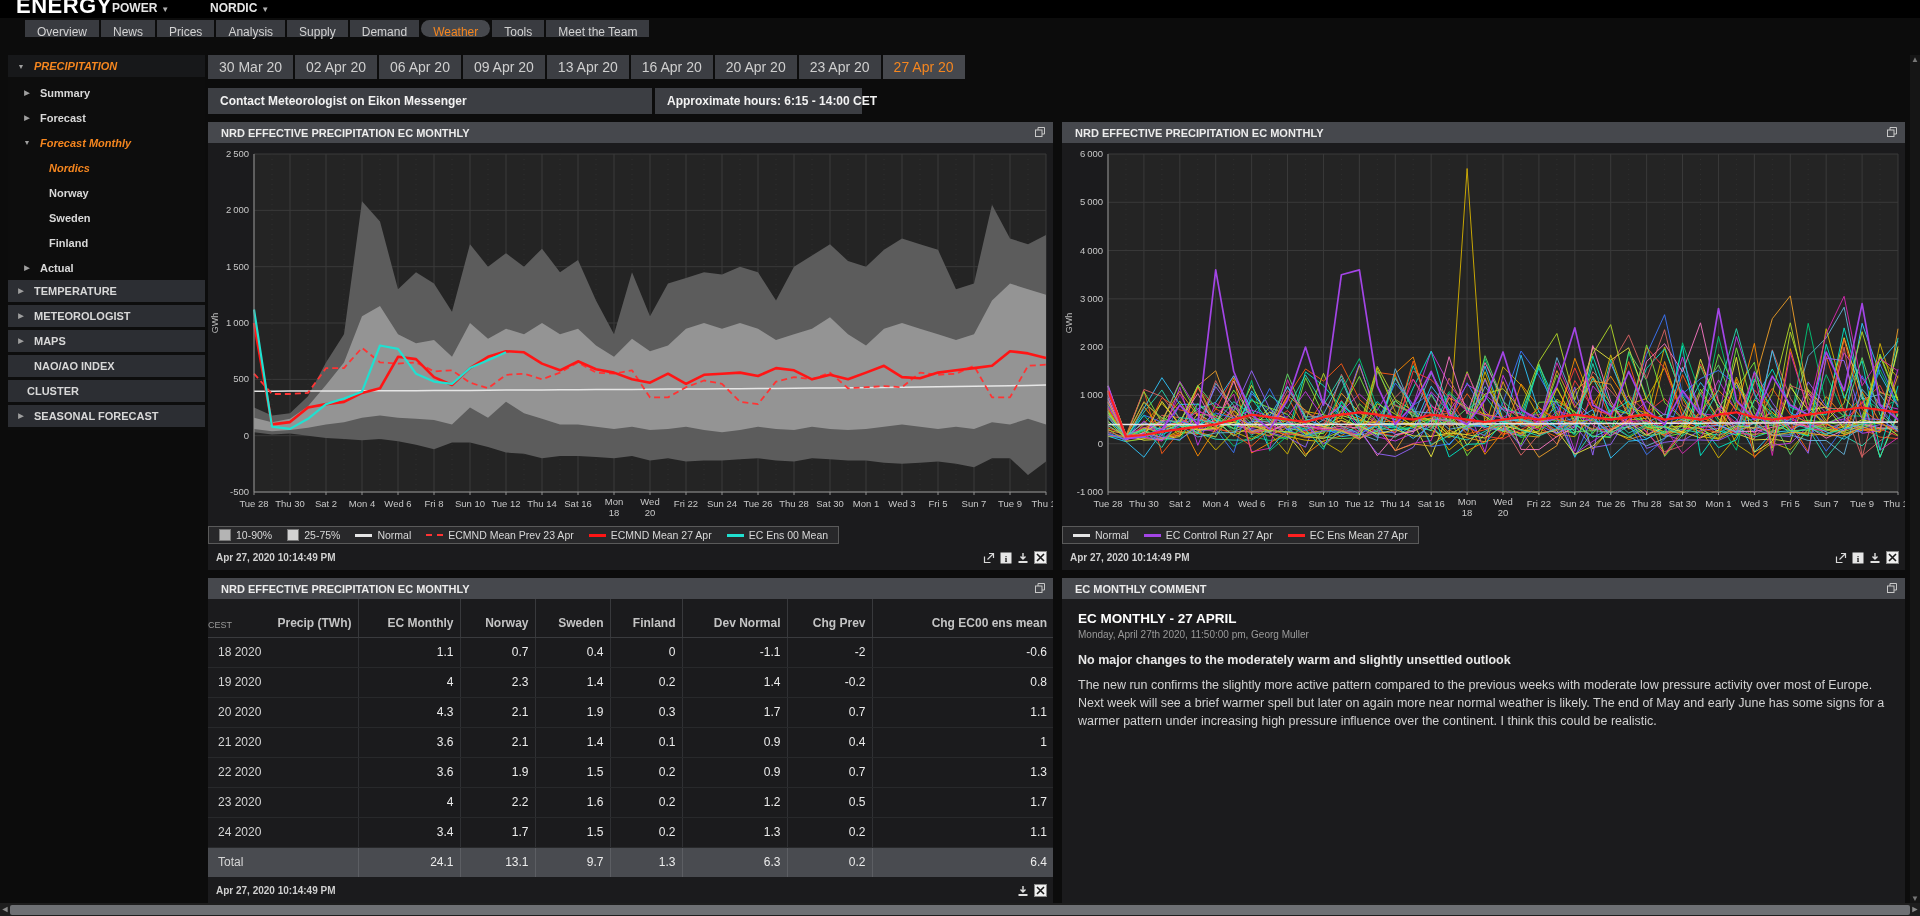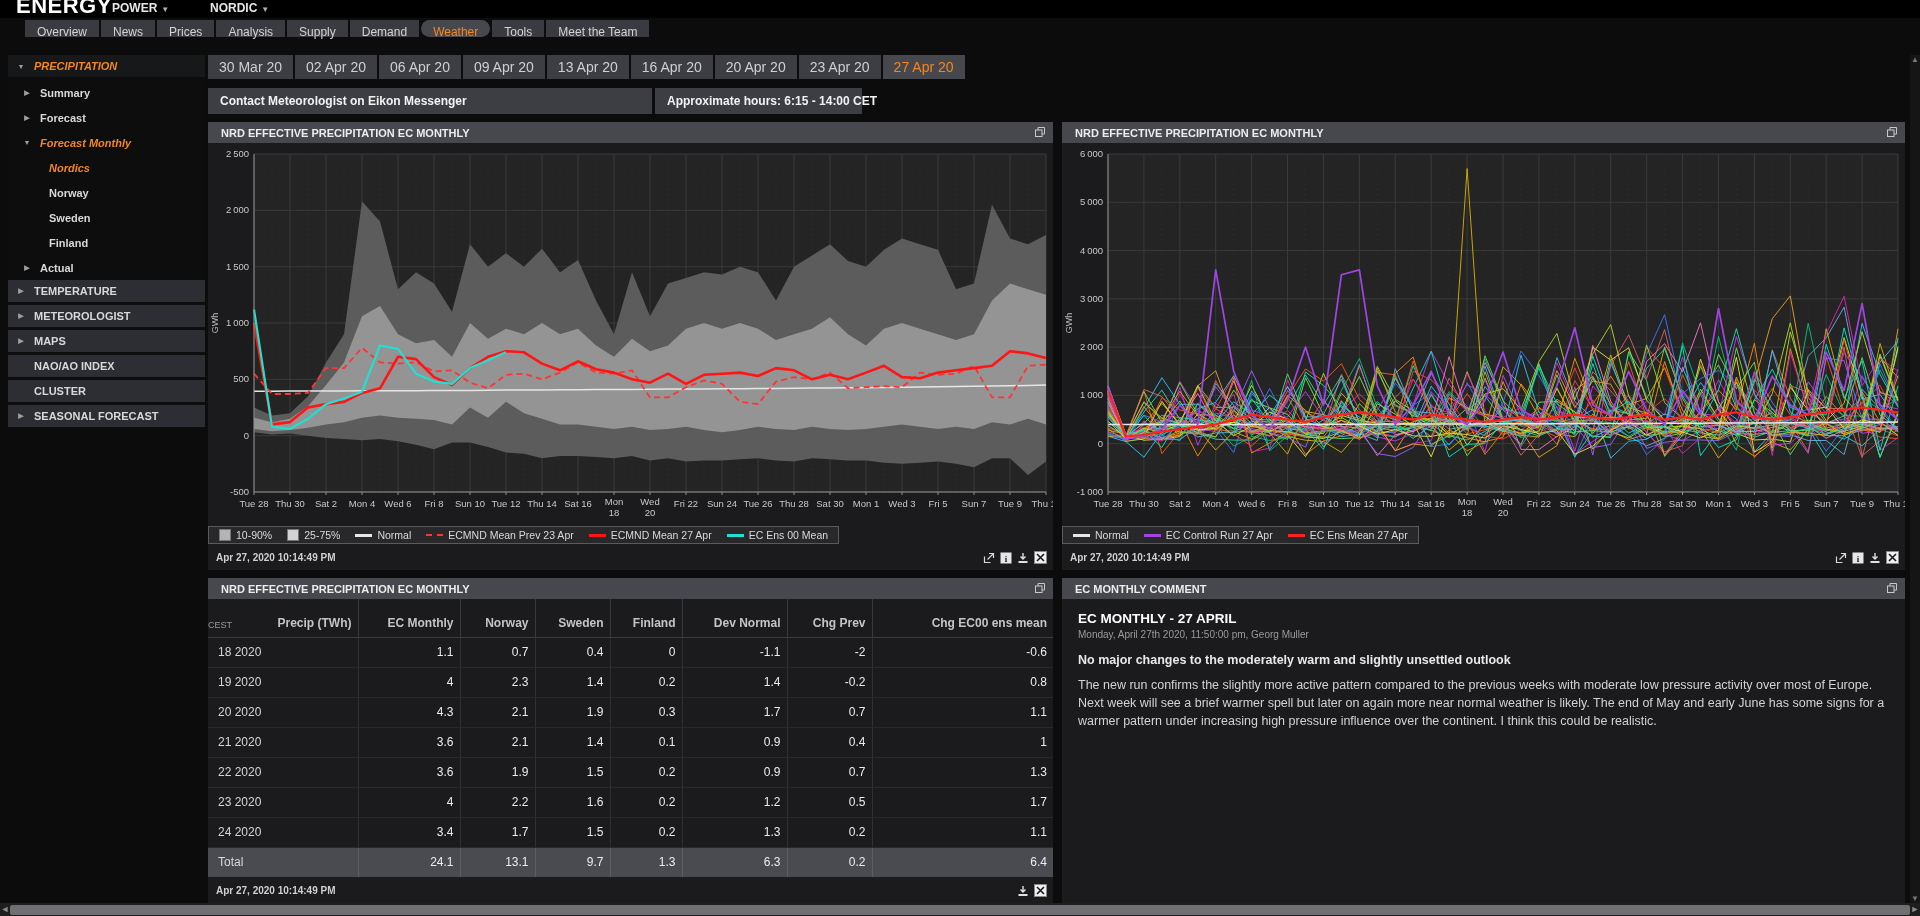--- a/index.html
+++ b/index.html
@@ -149,21 +149,21 @@
       <span style="margin-left: 7px;">METEOROLOGIST</span>
     </div>
     <div class="sb-row sb-section" style="padding-left: 7px;">
       <span class="sb-arrow">▶</span>
       <span style="margin-left: 7px;">MAPS</span>
     </div>
     <div class="sb-row sb-section" style="padding-left: 7px;">
       <span class="sb-arrow"></span>
       <span style="margin-left: 7px;">NAO/AO INDEX</span>
     </div>
-    <div class="sb-row sb-section" style="padding-left: 7px;">
+    <div class="sb-row sb-section" style="">
       <span class="sb-arrow"></span>
       <span style="margin-left: 7px;">CLUSTER</span>
     </div>
     <div class="sb-row sb-section" style="padding-left: 7px;">
       <span class="sb-arrow">▶</span>
       <span style="margin-left: 7px;">SEASONAL FORECAST</span>
     </div>
   </div>
 
 <div class="main-left">

